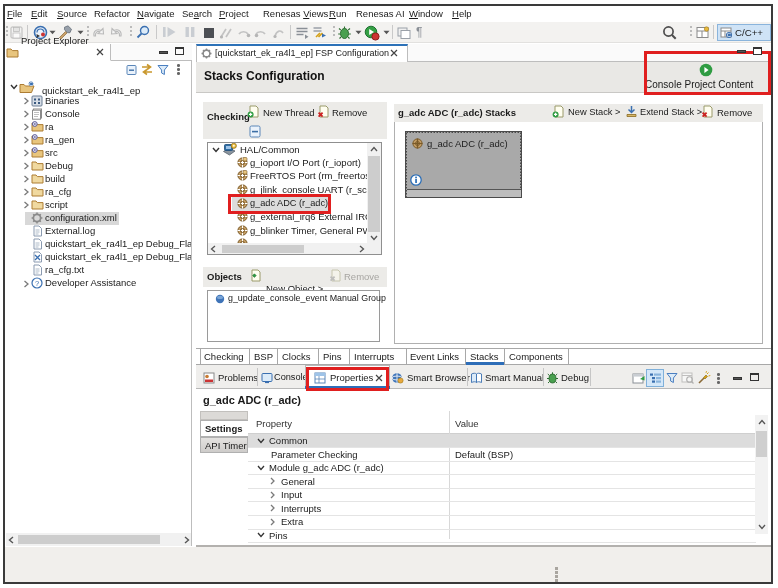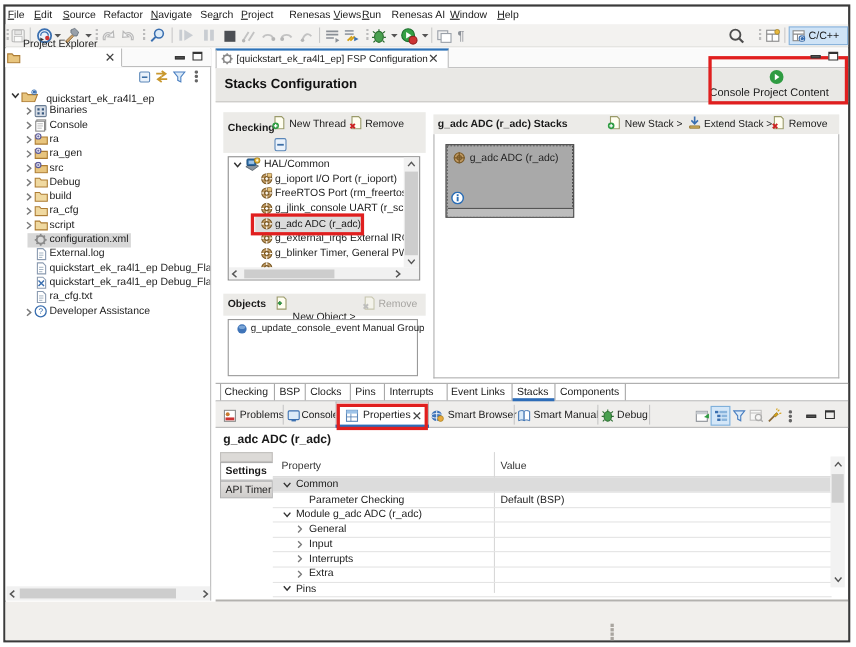--- a/index.html
+++ b/index.html
@@ -610,21 +610,21 @@
 
 <span class="t" style="left:256px;top:419px;color:#333">Property</span>
 <span class="t" style="left:455px;top:419px;color:#333">Value</span>
 <div class="hline" style="left:248px;top:433px;width:508px;background:#cfcfcf"></div>
 <div class="vline" style="left:449px;top:411px;height:128px"></div>
 <div class="a" style="left:248px;top:433.5px;width:507px;height:13.5px;background:#dcdcdc"></div>
 <svg class="a" style="left:257px;top:438px" width="8" height="6" viewBox="0 0 8 6">
       <path d="M1 1 L4 4.5 L7 1" stroke="#333" stroke-width="1.3" fill="none"></path>
     </svg>
 <span class="t" style="left:269px;top:436px">Common</span>
-<span class="t" style="left:281px;top:449.5px">Parameter Checking</span>
+<span class="t" style="left:271px;top:449.5px">Parameter Checking</span>
 <span class="t" style="left:455px;top:449.5px">Default (BSP)</span>
 <svg class="a" style="left:257px;top:465px" width="8" height="6" viewBox="0 0 8 6">
       <path d="M1 1 L4 4.5 L7 1" stroke="#333" stroke-width="1.3" fill="none"></path>
     </svg>
 <span class="t" style="left:269px;top:463px">Module g_adc ADC (r_adc)</span>
 <svg class="a" style="left:270px;top:477px" width="5" height="8" viewBox="0 0 5 8">
       <path d="M1 1 L4 4 L1 7" stroke="#7a7a7a" stroke-width="1.3" fill="none"></path>
     </svg>
 <span class="t" style="left:281px;top:476.5px">General</span>
 <svg class="a" style="left:270px;top:491px" width="5" height="8" viewBox="0 0 5 8">

